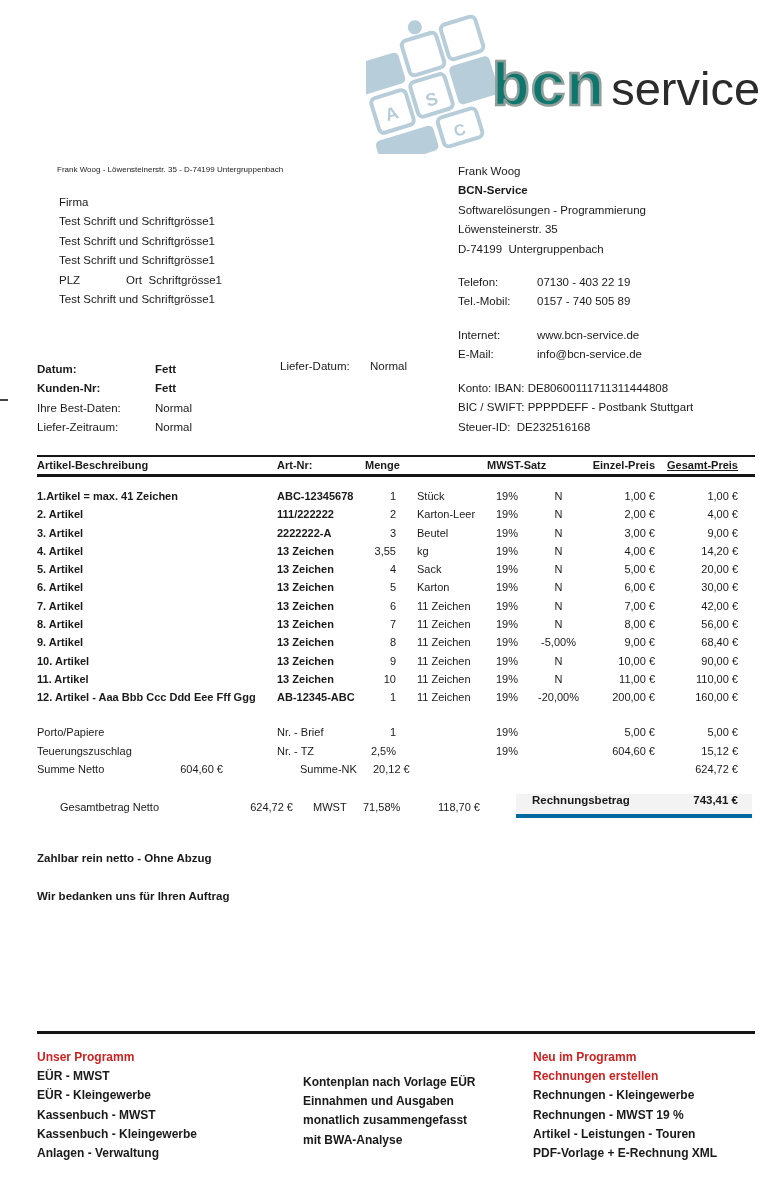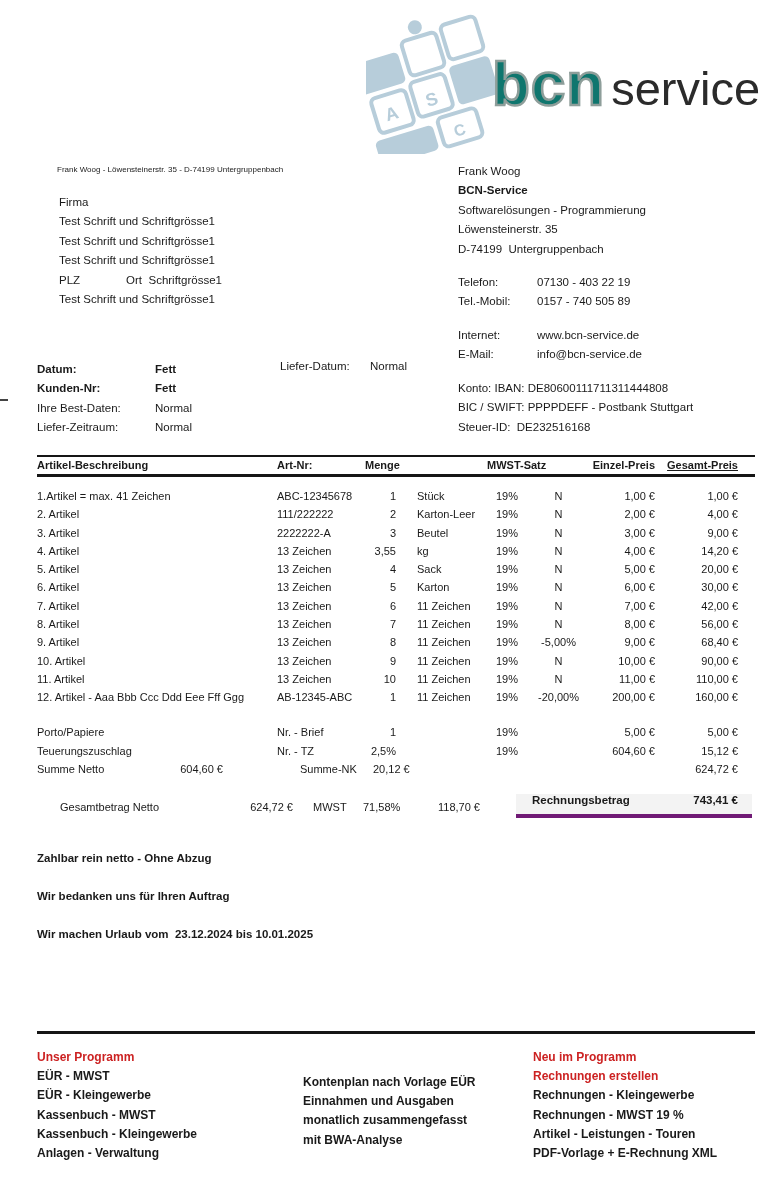--- a/index.html
+++ b/index.html
@@ -43,21 +43,21 @@
   .thead { left:37px; top:455px; width:718px;
            border-top:2.5px solid #151515; border-bottom:3px solid #151515;
            display:grid; grid-template-columns:240px 88px 122px 103px 65px 100px;
            font-size:11px; font-weight:bold; padding:2px 0 3px; }
   .thead .r { text-align:right; }
   .thead .pr { padding-right:17px;text-decoration:underline; }
 
   .trows { left:37px; top:490px; width:718px; font-size:11px; }
   .trow { display:grid; grid-template-columns:240px 88px 35px 87px 40px 63px 65px 100px;
           height:18.3px; align-items:baseline; }
-  .trow .desc, .trow .artnr { font-weight:normal; }
+  .trow .desc, .trow .artnr { font-weight:bold; }
   .trow .qty { text-align:right; padding-right:4px; }
   .trow .unit { padding-left:17px; }
   .trow .vat { text-align:center; }
   .trow .flag { text-align:center; }
   .trow .price { text-align:right; }
   .trow .total { text-align:right; padding-right:17px; }
 
   .xrows { left:37px; top:726px; width:718px; font-size:11px; }
   .xrow { display:grid; grid-template-columns:240px 88px 35px 87px 40px 63px 65px 100px;
           height:18.8px; align-items:baseline; }
@@ -75,21 +75,21 @@
   .sumrow .nkv { padding-left:8px; }
   .sumrow .total { text-align:right; padding-right:17px; grid-column:6; }
 
   .totals { left:37px; top:797px; width:718px; height:22px; font-size:11px; }
   .totals .lbl { position:absolute; left:23px; top:4px; }
   .totals .net { position:absolute; left:163px; top:4px; width:93px; text-align:right; }
   .totals .mwst { position:absolute; left:276px; top:4px; }
   .totals .rate { position:absolute; left:326px; top:4px; }
   .totals .mval { position:absolute; left:373px; top:4px; width:70px; text-align:right; }
   .grand { position:absolute; left:479px; top:-3px; width:236px; height:24px;
-           background:#f3f3f3; border-bottom:4px solid #701a75;
+           background:#f3f3f3; border-bottom:4px solid #0369a1;
            display:flex; justify-content:space-between; align-items:center;
            padding:0 14px 8px 16px; font-weight:bold; font-size:11.5px; }
 
   .messages { left:37px; top:851px; font-size:11.5px; font-weight:bold; }
   .messages .msg { margin-bottom:24px; line-height:14px; white-space:pre; }
 
   .footer-line { left:37px; top:1031px; width:718px; height:3px; background:#151515; }
   .foot { font-size:12px; font-weight:bold; line-height:19.2px; }
   .foot-left { left:37px; top:1048px; }
   .foot-mid { left:303px; top:1073px; }
@@ -371,21 +371,20 @@
     <div class="mval">118,70 €</div>
     <div class="grand">
       <span>Rechnungsbetrag</span>
       <span>743,41 €</span>
     </div>
   </div>
 
   <div class="abs messages">
       <div class="msg">Zahlbar rein netto - Ohne Abzug</div>
       <div class="msg">Wir bedanken uns für Ihren Auftrag</div>
-      <div class="msg">Wir machen Urlaub vom  23.12.2024 bis 10.01.2025</div>
     </div>
 
   <div class="abs footer-line"></div>
 
   <div class="abs foot foot-left">
     <div class="red">Unser Programm</div>
     <div>
         <div>EÜR - MWST</div>
         <div>EÜR - Kleingewerbe</div>
         <div>Kassenbuch - MWST</div>

